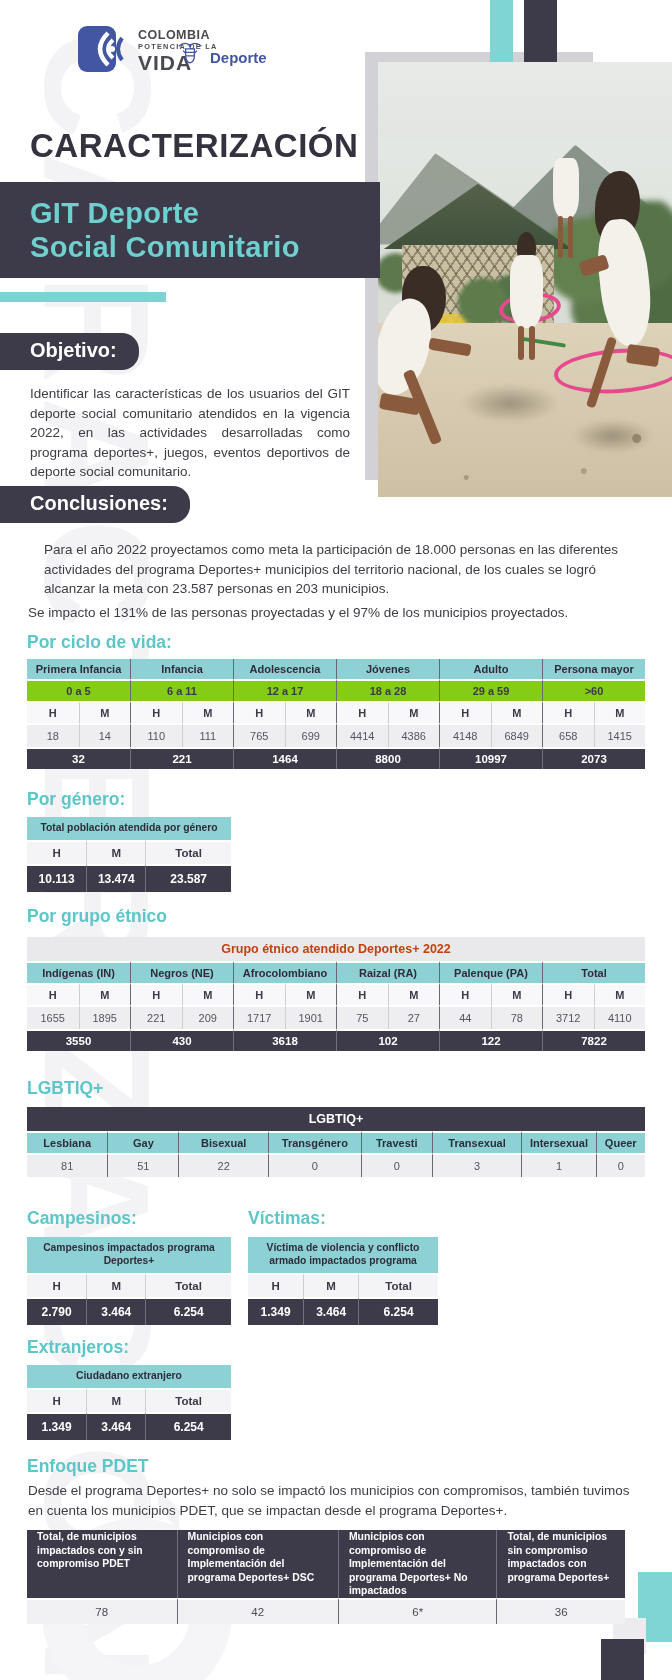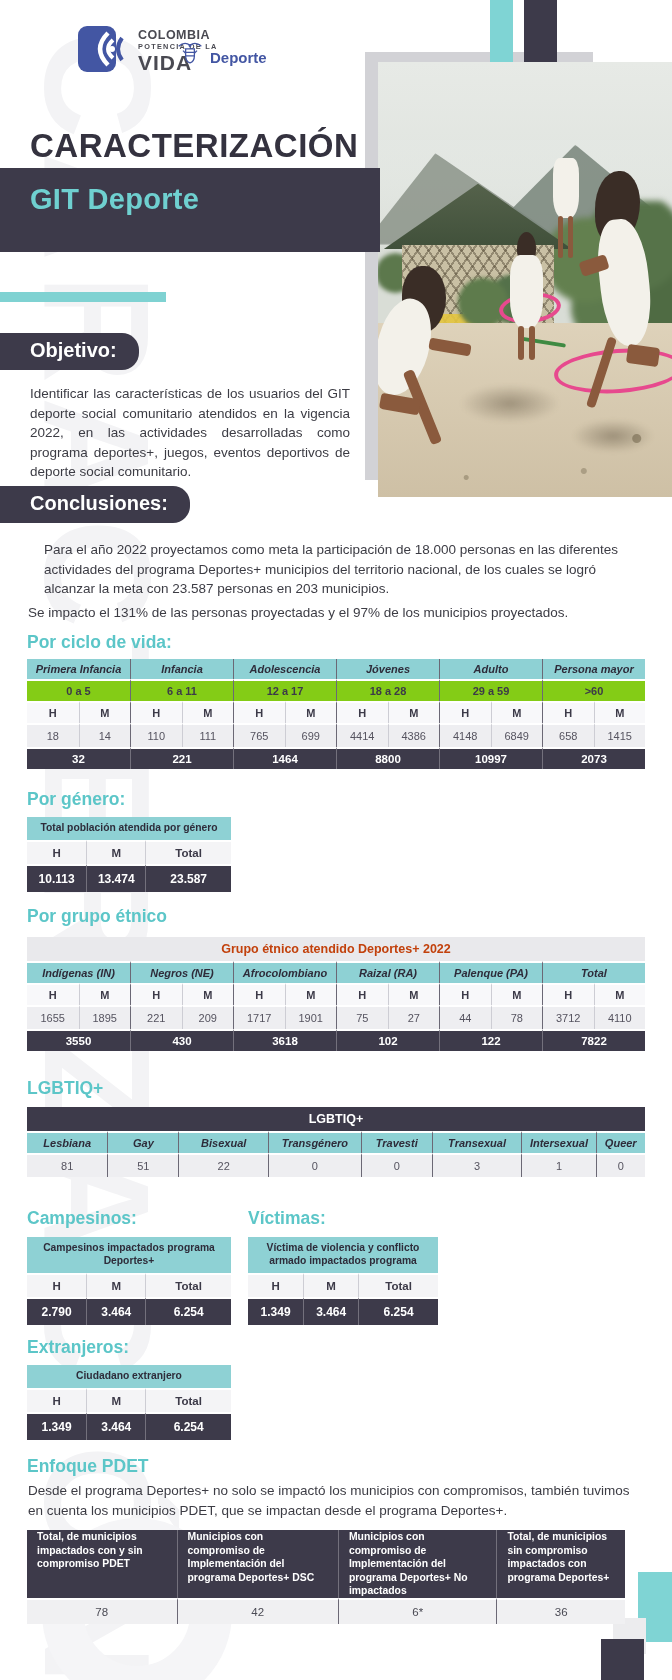--- a/index.html
+++ b/index.html
@@ -17,21 +17,21 @@
   .logo-col-text { line-height:1; color:#4a4a52; }
   .lc1 { font-size:12.5px; font-weight:800; letter-spacing:.5px; }
   .lc2 { font-size:7.3px; font-weight:700; letter-spacing:1.3px; margin:2px 0; }
   .lc3 { font-size:21px; font-weight:800; letter-spacing:1px; }
   .logo-deporte { position:absolute; left:176px; top:40px; display:flex; align-items:center; gap:6px; z-index:3; }
   .ld-label { font-size:15px; font-weight:800; color:#4356a3; }
 
   
   .h1-title { position:absolute; left:30px; top:127px; font-size:33px; font-weight:800;
     letter-spacing:.5px; color:#34323f; z-index:4; }
-  .title-box { position:absolute; left:0; top:168px; width:380px; height:84px; background:#3d3a4a;
+  .title-box { position:absolute; left:0; top:182px; width:380px; height:96px; background:#3d3a4a;
     z-index:4; padding:14px 4px 0 30px; }
   .title-box .tline { color:#6fd0d0; font-size:29px; font-weight:800; line-height:1.18; letter-spacing:.3px; }
   .teal-underbar { position:absolute; left:0; top:292px; width:166px; height:10px; background:#7fd2d2; z-index:4; }
 
   .photo-frame { position:absolute; left:365px; top:52px; width:228px; height:428px;
     border-top:13px solid #d2d2d6; border-left:13px solid #d2d2d6; z-index:1; }
   .bar-teal-top { position:absolute; left:490px; top:0; width:23px; height:80px; background:#7fd4d4; z-index:2; }
   .bar-dark-top { position:absolute; left:524px; top:0; width:33px; height:97px; background:#3d3a4a; z-index:2; }
 
   
@@ -80,21 +80,21 @@
   .body-p { position:absolute; color:#3c3c44; font-size:13.5px; line-height:1.45; text-align:justify; z-index:3; }
 
   
   .sec-h { position:absolute; left:27px; color:#5cc6c8; font-size:17.5px; font-weight:800; z-index:3; }
 
   
   table { border-collapse:separate; border-spacing:0; table-layout:fixed; position:absolute; z-index:3;
     font-size:11px; color:#4b4b55; }
   th, td { text-align:center; vertical-align:middle; padding:4px 2px; border-top:2px solid #fff; }
   tr:first-child th, tr:first-child td { border-top:none; }
-  .r-teal th { background:#8ed1d4; color:#2e2c3a; font-weight:700; font-size:11px;font-style:italic; }
+  .r-teal th { background:#8ed1d4; color:#2e2c3a; font-weight:700; font-size:11px; }
   .r-gray td { background:#84cc16; color:#3c3a48; font-weight:700; }
   .r-hm td { background:#f8f8fa; color:#3c3a48; font-weight:700; }
   .r-vals td { background:#eeeef1; color:#55535f; padding:5px 2px; }
   .r-dark td, .r-dark th { background:#3d3a4a; color:#fff; font-weight:700; font-size:11.5px; }
   .gs { border-left:1px solid #6b6875; }           
   .ss { border-left:1px solid #cdcdd4; }           
   .ws { border-left:1px solid rgba(255,255,255,.28); } 
   .t-title-gray td { background:#e9e9ec; color:#c2410c; font-weight:700; font-size:12.5px; padding:5px 2px; }
   .small-title th { background:#8ed1d4; color:#2e2c3a; font-weight:700; font-size:10.3px; line-height:1.25; padding:5px 4px; }
   .small-lab td { background:#f4f4f6; font-weight:700; font-size:11.5px; color:#3c3a48; padding:5px 2px; }
@@ -142,20 +142,21 @@
         <path d="M11 14 h10 M11 18 h10"></path>
         <path d="M8 12 l3 3 M24 12 l-3 3"></path>
       </svg>
     </span>
     <span class="ld-label">Deporte</span>
   </div>
 
   <div class="h1-title">CARACTERIZACIÓN</div>
   <div class="title-box">
     <div class="tline">GIT Deporte</div>
+    <div class="tline">Social Comunitario</div>
   </div>
   <div class="teal-underbar"></div>
 
   <div class="photo-frame"></div>
   <div class="bar-teal-top"></div>
   <div class="bar-dark-top"></div>
 
   <div class="photo">
     <div class="ph ph-haze"></div>
     <div class="ph ph-m1"></div>

